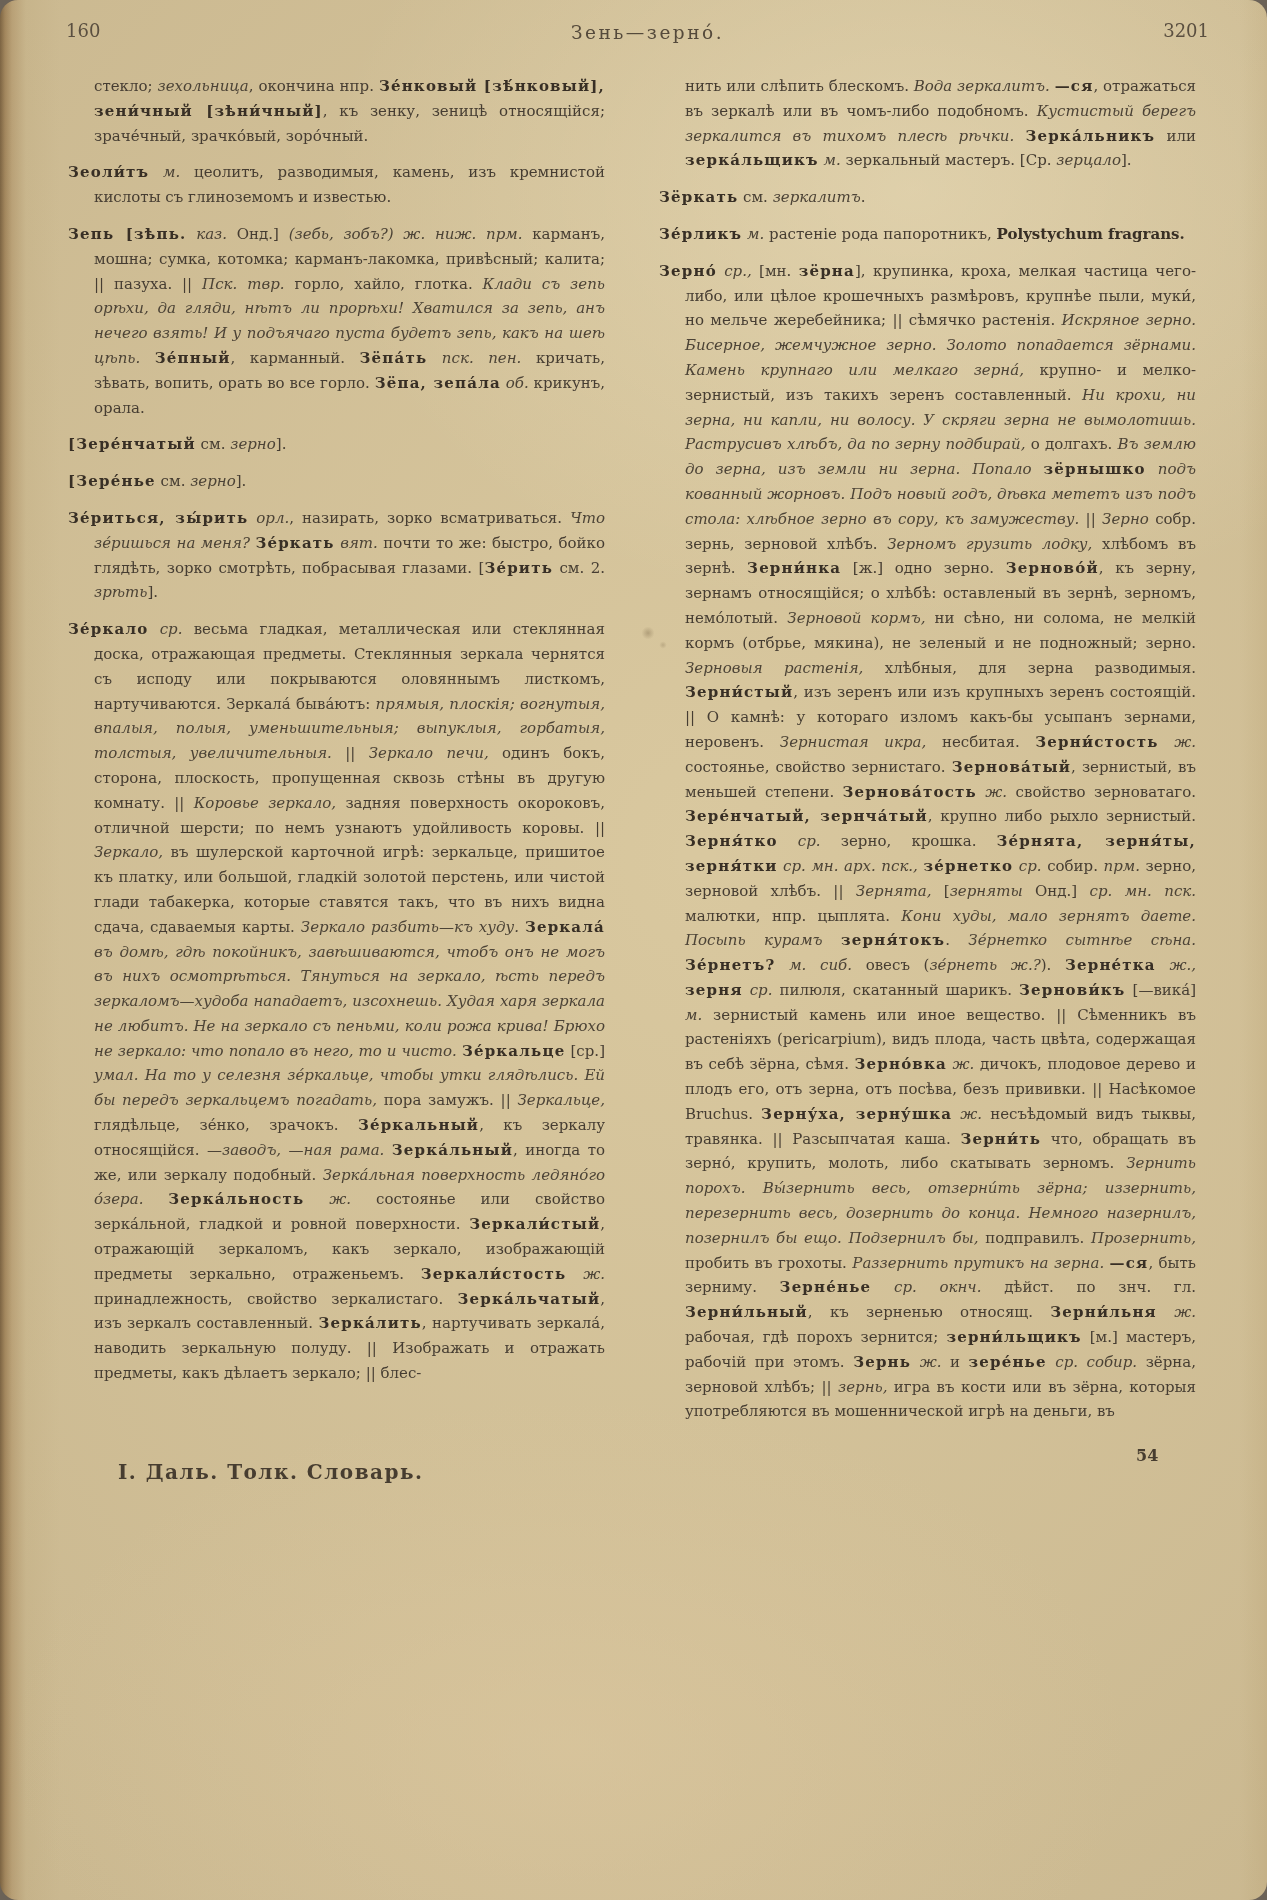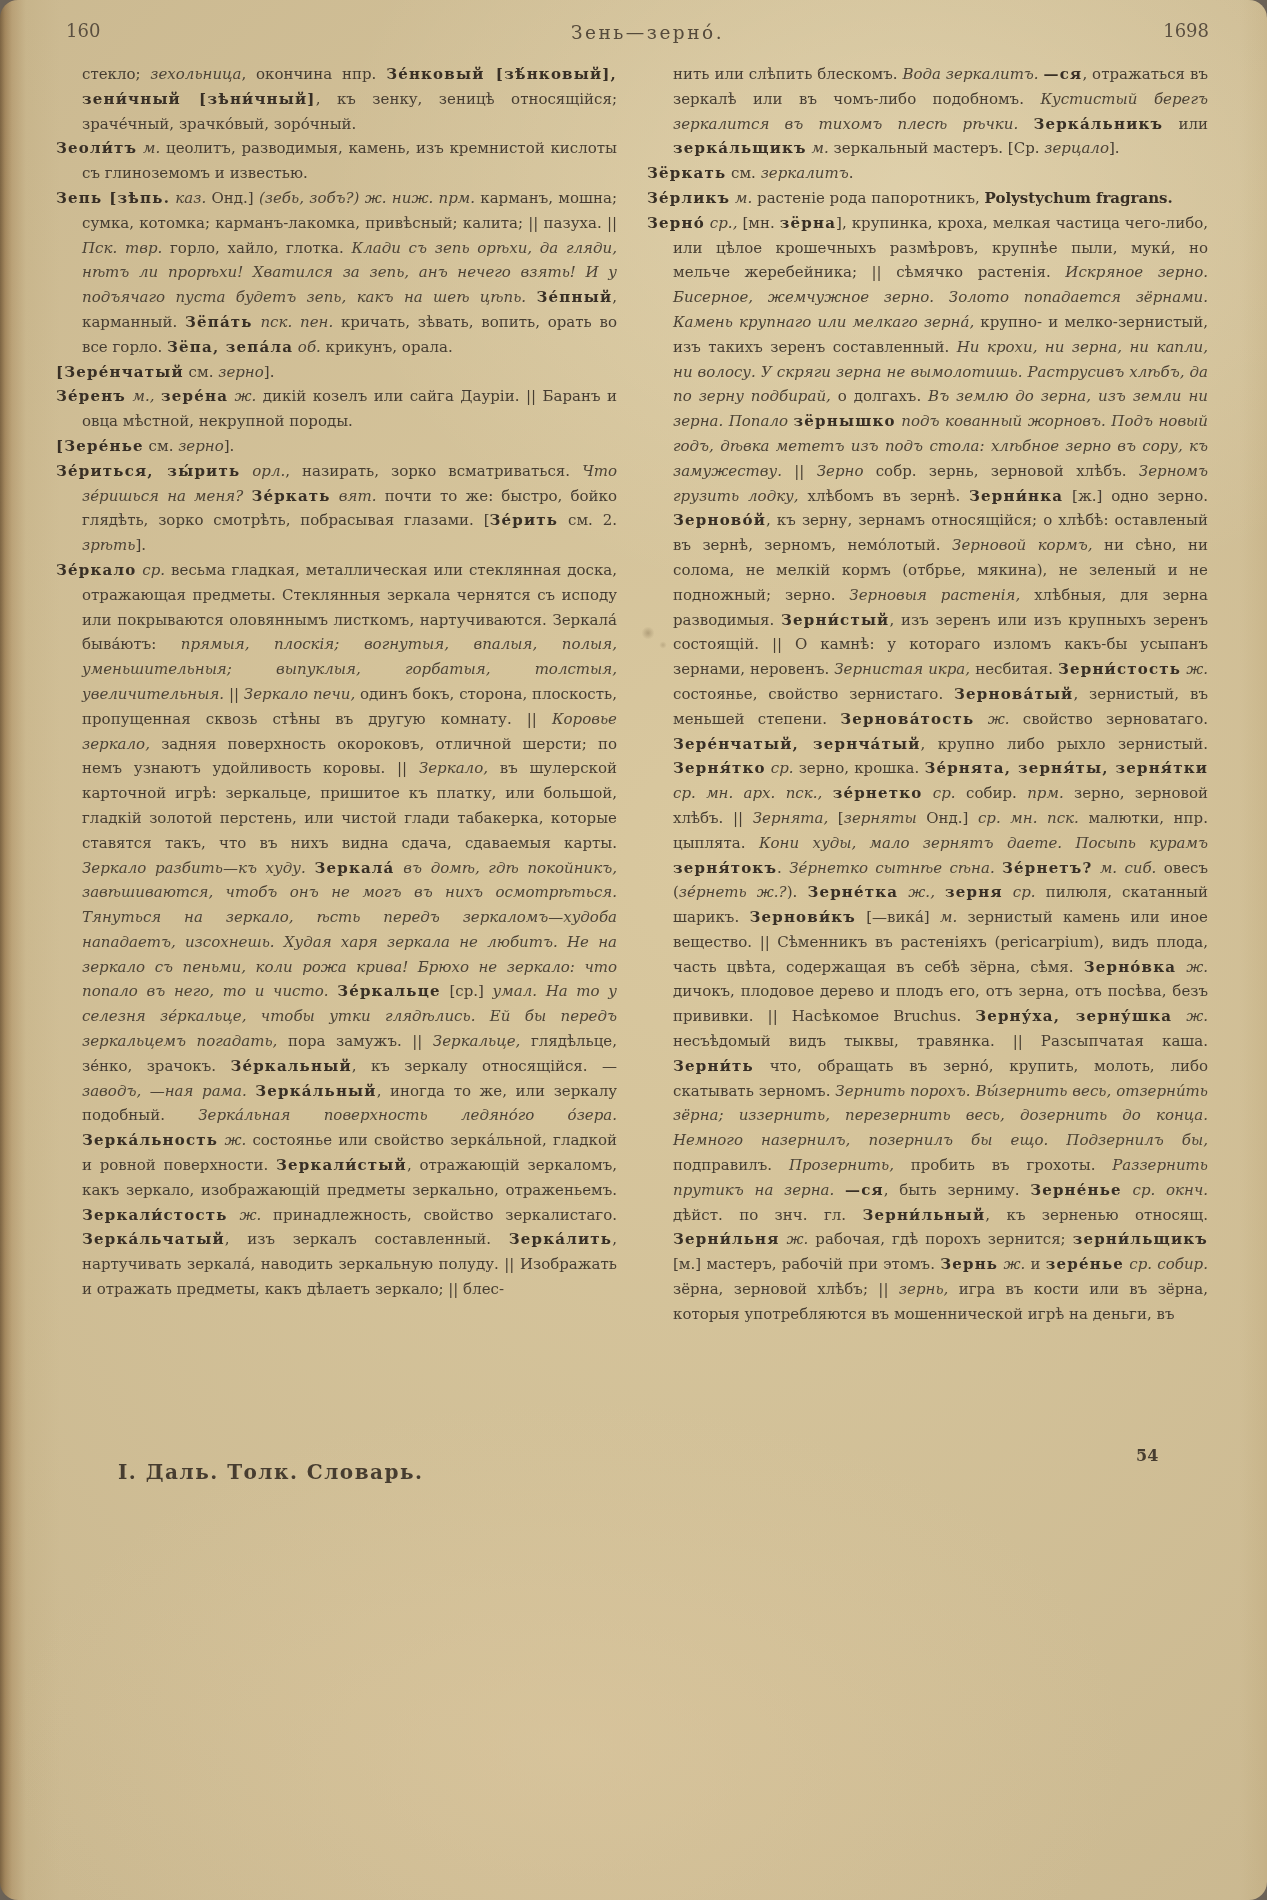--- a/index.html
+++ b/index.html
@@ -21,46 +21,45 @@
   }
   .hdr-num{position:absolute;top:20px;font-size:18px;color:#5a4f40;}
   .hdr-num.left{left:66px;}
   .hdr-num.right{right:58px;}
   .hdr-title{position:absolute;top:22px;left:0;right:0;text-align:center;
     font-size:18.5px;letter-spacing:2.5px;color:#554a3b;margin-left:28px;}
   .columns{position:absolute;left:56px;top:62px;width:1152px;display:flex;gap:30px;}
   .col{width:561px;height:1404px;overflow:hidden;
     font-size:15px;line-height:24.8px;text-align:justify;
     text-rendering:optimizeLegibility;}
-  p.entry{margin:0;}
+  p.entry{margin:12px;}
   p.hang{padding-left:26px;text-indent:-26px;}
   p.cont{padding-left:26px;text-indent:0;}
   .s-n{font-style:normal;}
   .s-i{font-style:italic;color:#4c4336;}
   .s-b{font-weight:700;letter-spacing:1.2px;color:#382f25;}
   .s-lat{font-weight:700;color:#382f25;}
   .foot-sig{position:absolute;left:118px;top:1460px;font-size:20px;font-weight:700;
     letter-spacing:1.5px;color:#473d30;}
   .foot-num{position:absolute;left:1136px;top:1446px;font-size:16px;font-weight:700;color:#473d30;}
 </style>
 </head>
 <body>
 
 <div class="page">
   <div class="hdr-num left">160</div>
   <div class="hdr-title">Зень—зерно́.</div>
-  <div class="hdr-num right">1698</div>
+  <div class="hdr-num right">3201</div>
 
   <div class="columns">
     <div class="col" id="col-left">
         <p class="entry cont"><span class="s-n">стекло; </span><span class="s-i">зехольница</span><span class="s-n">, окончина нпр. </span><span class="s-b">Зе́нковый [зѣ́нковый], зени́чный [зѣни́чный]</span><span class="s-n">, къ зенку, зеницѣ относящійся; зраче́чный, зрачко́вый, зоро́чный.</span></p>
         <p class="entry hang"><span class="s-b">Зеоли́тъ</span><span class="s-i"> м. </span><span class="s-n">цеолитъ, разводимыя, камень, изъ кремнистой кислоты съ глиноземомъ и известью.</span></p>
         <p class="entry hang"><span class="s-b">Зепь [зѣпь.</span><span class="s-i"> каз. </span><span class="s-n">Онд.] </span><span class="s-i">(зебь, зобъ?) ж. ниж. прм. </span><span class="s-n">карманъ, мошна; сумка, котомка; карманъ-лакомка, привѣсный; калита; || пазуха. || </span><span class="s-i">Пск. твр. </span><span class="s-n">горло, хайло, глотка. </span><span class="s-i">Клади съ зепь орѣхи, да гляди, нѣтъ ли прорѣхи! Хватился за зепь, анъ нечего взять! И у подъячаго пуста будетъ зепь, какъ на шеѣ цѣпь. </span><span class="s-b">Зе́пный</span><span class="s-n">, карманный. </span><span class="s-b">Зёпа́ть</span><span class="s-i"> пск. пен. </span><span class="s-n">кричать, зѣвать, вопить, орать во все горло. </span><span class="s-b">Зёпа, зепа́ла</span><span class="s-i"> об. </span><span class="s-n">крикунъ, орала.</span></p>
         <p class="entry hang"><span class="s-b">[Зере́нчатый</span><span class="s-n"> см. </span><span class="s-i">зерно</span><span class="s-n">].</span></p>
-        <p class="entry hang"><span class="s-b">Зе́ренъ</span><span class="s-i"> м., </span><span class="s-b">зере́на</span><span class="s-i"> ж. </span><span class="s-n">дикій козелъ или сайга Дауріи. || Баранъ и овца мѣстной, некрупной породы.</span></p>
         <p class="entry hang"><span class="s-b">[Зере́нье</span><span class="s-n"> см. </span><span class="s-i">зерно</span><span class="s-n">].</span></p>
         <p class="entry hang"><span class="s-b">Зе́риться, зы́рить</span><span class="s-i"> орл.</span><span class="s-n">, назирать, зорко всматриваться. </span><span class="s-i">Что зе́ришься на меня? </span><span class="s-b">Зе́ркать</span><span class="s-i"> вят. </span><span class="s-n">почти то же: быстро, бойко глядѣть, зорко смотрѣть, побрасывая глазами. [</span><span class="s-b">Зе́рить</span><span class="s-n"> см. 2. </span><span class="s-i">зрѣть</span><span class="s-n">].</span></p>
         <p class="entry hang"><span class="s-b">Зе́ркало</span><span class="s-i"> ср. </span><span class="s-n">весьма гладкая, металлическая или стеклянная доска, отражающая предметы. Стеклянныя зеркала чернятся съ исподу или покрываются оловяннымъ листкомъ, нартучиваются. Зеркала́ быва́ютъ: </span><span class="s-i">прямыя, плоскія; вогнутыя, впалыя, полыя, уменьшительныя; выпуклыя, горбатыя, толстыя, увеличительныя.</span><span class="s-n"> || </span><span class="s-i">Зеркало печи,</span><span class="s-n"> одинъ бокъ, сторона, плоскость, пропущенная сквозь стѣны въ другую комнату. || </span><span class="s-i">Коровье зеркало,</span><span class="s-n"> задняя поверхность окороковъ, отличной шерсти; по немъ узнаютъ удойливость коровы. || </span><span class="s-i">Зеркало,</span><span class="s-n"> въ шулерской карточной игрѣ: зеркальце, пришитое къ платку, или большой, гладкій золотой перстень, или чистой глади табакерка, которые ставятся такъ, что въ нихъ видна сдача, сдаваемыя карты. </span><span class="s-i">Зеркало разбить—къ худу. </span><span class="s-b">Зеркала́</span><span class="s-i"> въ домѣ, гдѣ покойникъ, завѣшиваются, чтобъ онъ не могъ въ нихъ осмотрѣться. Тянуться на зеркало, ѣсть передъ зеркаломъ—худоба нападаетъ, изсохнешь. Худая харя зеркала не любитъ. Не на зеркало съ пеньми, коли рожа крива! Брюхо не зеркало: что попало въ него, то и чисто. </span><span class="s-b">Зе́ркальце</span><span class="s-n"> [ср.] </span><span class="s-i">умал. На то у селезня зе́ркальце, чтобы утки глядѣлись. Ей бы передъ зеркальцемъ погадать,</span><span class="s-n"> пора замужъ. || </span><span class="s-i">Зеркальце,</span><span class="s-n"> глядѣльце, зе́нко, зрачокъ. </span><span class="s-b">Зе́ркальный</span><span class="s-n">, къ зеркалу относящійся. </span><span class="s-i">—заводъ, —ная рама. </span><span class="s-b">Зерка́льный</span><span class="s-n">, иногда то же, или зеркалу подобный. </span><span class="s-i">Зерка́льная поверхность ледяно́го о́зера. </span><span class="s-b">Зерка́льность</span><span class="s-i"> ж. </span><span class="s-n">состоянье или свойство зерка́льной, гладкой и ровной поверхности. </span><span class="s-b">Зеркали́стый</span><span class="s-n">, отражающій зеркаломъ, какъ зеркало, изображающій предметы зеркально, отраженьемъ. </span><span class="s-b">Зеркали́стость</span><span class="s-i"> ж. </span><span class="s-n">принадлежность, свойство зеркалистаго. </span><span class="s-b">Зерка́льчатый</span><span class="s-n">, изъ зеркалъ составленный. </span><span class="s-b">Зерка́лить</span><span class="s-n">, нартучивать зеркала́, наводить зеркальную полуду. || Изображать и отражать предметы, какъ дѣлаетъ зеркало; || блес-</span></p>
       </div>
     <div class="col" id="col-right">
         <p class="entry cont"><span class="s-n">нить или слѣпить блескомъ. </span><span class="s-i">Вода зеркалитъ. </span><span class="s-b">—ся</span><span class="s-n">, отражаться въ зеркалѣ или въ чомъ-либо подобномъ. </span><span class="s-i">Кустистый берегъ зеркалится въ тихомъ плесѣ рѣчки. </span><span class="s-b">Зерка́льникъ</span><span class="s-n"> или </span><span class="s-b">зерка́льщикъ</span><span class="s-i"> м. </span><span class="s-n">зеркальный мастеръ. [Ср. </span><span class="s-i">зерцало</span><span class="s-n">].</span></p>
         <p class="entry hang"><span class="s-b">Зёркать</span><span class="s-n"> см. </span><span class="s-i">зеркалитъ</span><span class="s-n">.</span></p>
         <p class="entry hang"><span class="s-b">Зе́рликъ</span><span class="s-i"> м. </span><span class="s-n">растеніе рода папоротникъ, </span><span class="s-lat">Polystychum fragrans.</span></p>
         <p class="entry hang"><span class="s-b">Зерно́</span><span class="s-i"> ср., </span><span class="s-n">[мн. </span><span class="s-b">зёрна</span><span class="s-n">], крупинка, кроха, мелкая частица чего-либо, или цѣлое крошечныхъ размѣровъ, крупнѣе пыли, муки́, но мельче жеребейника; || сѣмячко растенія. </span><span class="s-i">Искряное зерно. Бисерное, жемчужное зерно. Золото попадается зёрнами. Камень крупнаго или мелкаго зерна́,</span><span class="s-n"> крупно- и мелко-зернистый, изъ такихъ зеренъ составленный. </span><span class="s-i">Ни крохи, ни зерна, ни капли, ни волосу. У скряги зерна не вымолотишь. Раструсивъ хлѣбъ, да по зерну подбирай,</span><span class="s-n"> о долгахъ. </span><span class="s-i">Въ землю до зерна, изъ земли ни зерна. Попало </span><span class="s-b">зёрнышко</span><span class="s-i"> подъ кованный жорновъ. Подъ новый годъ, дѣвка мететъ изъ подъ стола: хлѣбное зерно въ сору, къ замужеству.</span><span class="s-n"> || </span><span class="s-i">Зерно</span><span class="s-n"> собр. зернь, зерновой хлѣбъ. </span><span class="s-i">Зерномъ грузить лодку,</span><span class="s-n"> хлѣбомъ въ зернѣ. </span><span class="s-b">Зерни́нка</span><span class="s-n"> [ж.] одно зерно. </span><span class="s-b">Зерново́й</span><span class="s-n">, къ зерну, зернамъ относящійся; о хлѣбѣ: оставленый въ зернѣ, зерномъ, немо́лотый. </span><span class="s-i">Зерновой кормъ,</span><span class="s-n"> ни сѣно, ни солома, не мелкій кормъ (отбрье, мякина), не зеленый и не подножный; зерно. </span><span class="s-i">Зерновыя растенія,</span><span class="s-n"> хлѣбныя, для зерна разводимыя. </span><span class="s-b">Зерни́стый</span><span class="s-n">, изъ зеренъ или изъ крупныхъ зеренъ состоящій. || О камнѣ: у котораго изломъ какъ-бы усыпанъ зернами, неровенъ. </span><span class="s-i">Зернистая икра,</span><span class="s-n"> несбитая. </span><span class="s-b">Зерни́стость</span><span class="s-i"> ж. </span><span class="s-n">состоянье, свойство зернистаго. </span><span class="s-b">Зернова́тый</span><span class="s-n">, зернистый, въ меньшей степени. </span><span class="s-b">Зернова́тость</span><span class="s-i"> ж. </span><span class="s-n">свойство зерноватаго. </span><span class="s-b">Зере́нчатый, зернча́тый</span><span class="s-n">, крупно либо рыхло зернистый. </span><span class="s-b">Зерня́тко</span><span class="s-i"> ср. </span><span class="s-n">зерно, крошка. </span><span class="s-b">Зе́рнята, зерня́ты, зерня́тки</span><span class="s-i"> ср. мн. арх. пск., </span><span class="s-b">зе́рнетко</span><span class="s-i"> ср. </span><span class="s-n">собир. </span><span class="s-i">прм. </span><span class="s-n">зерно, зерновой хлѣбъ. || </span><span class="s-i">Зернята,</span><span class="s-n"> [</span><span class="s-i">зерняты</span><span class="s-n"> Онд.] </span><span class="s-i">ср. мн. пск. </span><span class="s-n">малютки, нпр. цыплята. </span><span class="s-i">Кони худы, мало зернятъ даете. Посыпь курамъ </span><span class="s-b">зерня́токъ</span><span class="s-n">. </span><span class="s-i">Зе́рнетко сытнѣе сѣна. </span><span class="s-b">Зе́рнетъ?</span><span class="s-i"> м. сиб. </span><span class="s-n">овесъ (</span><span class="s-i">зе́рнеть ж.?</span><span class="s-n">). </span><span class="s-b">Зерне́тка</span><span class="s-i"> ж., </span><span class="s-b">зерня</span><span class="s-i"> ср. </span><span class="s-n">пилюля, скатанный шарикъ. </span><span class="s-b">Зернови́къ</span><span class="s-n"> [—вика́] </span><span class="s-i">м. </span><span class="s-n">зернистый камень или иное вещество. || Сѣменникъ въ растеніяхъ (pericarpium), видъ плода, часть цвѣта, содержащая въ себѣ зёрна, сѣмя. </span><span class="s-b">Зерно́вка</span><span class="s-i"> ж. </span><span class="s-n">дичокъ, плодовое дерево и плодъ его, отъ зерна, отъ посѣва, безъ прививки. || Насѣкомое Bruchus. </span><span class="s-b">Зерну́ха, зерну́шка</span><span class="s-i"> ж. </span><span class="s-n">несъѣдомый видъ тыквы, травянка. || Разсыпчатая каша. </span><span class="s-b">Зерни́ть</span><span class="s-n"> что, обращать въ зерно́, крупить, молоть, либо скатывать зерномъ. </span><span class="s-i">Зернить порохъ. Вы́зернить весь, отзерни́ть зёрна; иззернить, перезернить весь, дозернить до конца. Немного назернилъ, позернилъ бы ещо. Подзернилъ бы,</span><span class="s-n"> подправилъ. </span><span class="s-i">Прозернить,</span><span class="s-n"> пробить въ грохоты. </span><span class="s-i">Раззернить прутикъ на зерна. </span><span class="s-b">—ся</span><span class="s-n">, быть зерниму. </span><span class="s-b">Зерне́нье</span><span class="s-i"> ср. окнч. </span><span class="s-n">дѣйст. по знч. гл. </span><span class="s-b">Зерни́льный</span><span class="s-n">, къ зерненью относящ. </span><span class="s-b">Зерни́льня</span><span class="s-i"> ж. </span><span class="s-n">рабочая, гдѣ порохъ зернится; </span><span class="s-b">зерни́льщикъ</span><span class="s-n"> [м.] мастеръ, рабочій при этомъ. </span><span class="s-b">Зернь</span><span class="s-i"> ж. </span><span class="s-n">и </span><span class="s-b">зере́нье</span><span class="s-i"> ср. собир. </span><span class="s-n">зёрна, зерновой хлѣбъ; || </span><span class="s-i">зернь,</span><span class="s-n"> игра въ кости или въ зёрна, которыя употребляются въ мошеннической игрѣ на деньги, въ</span></p>
       </div>

